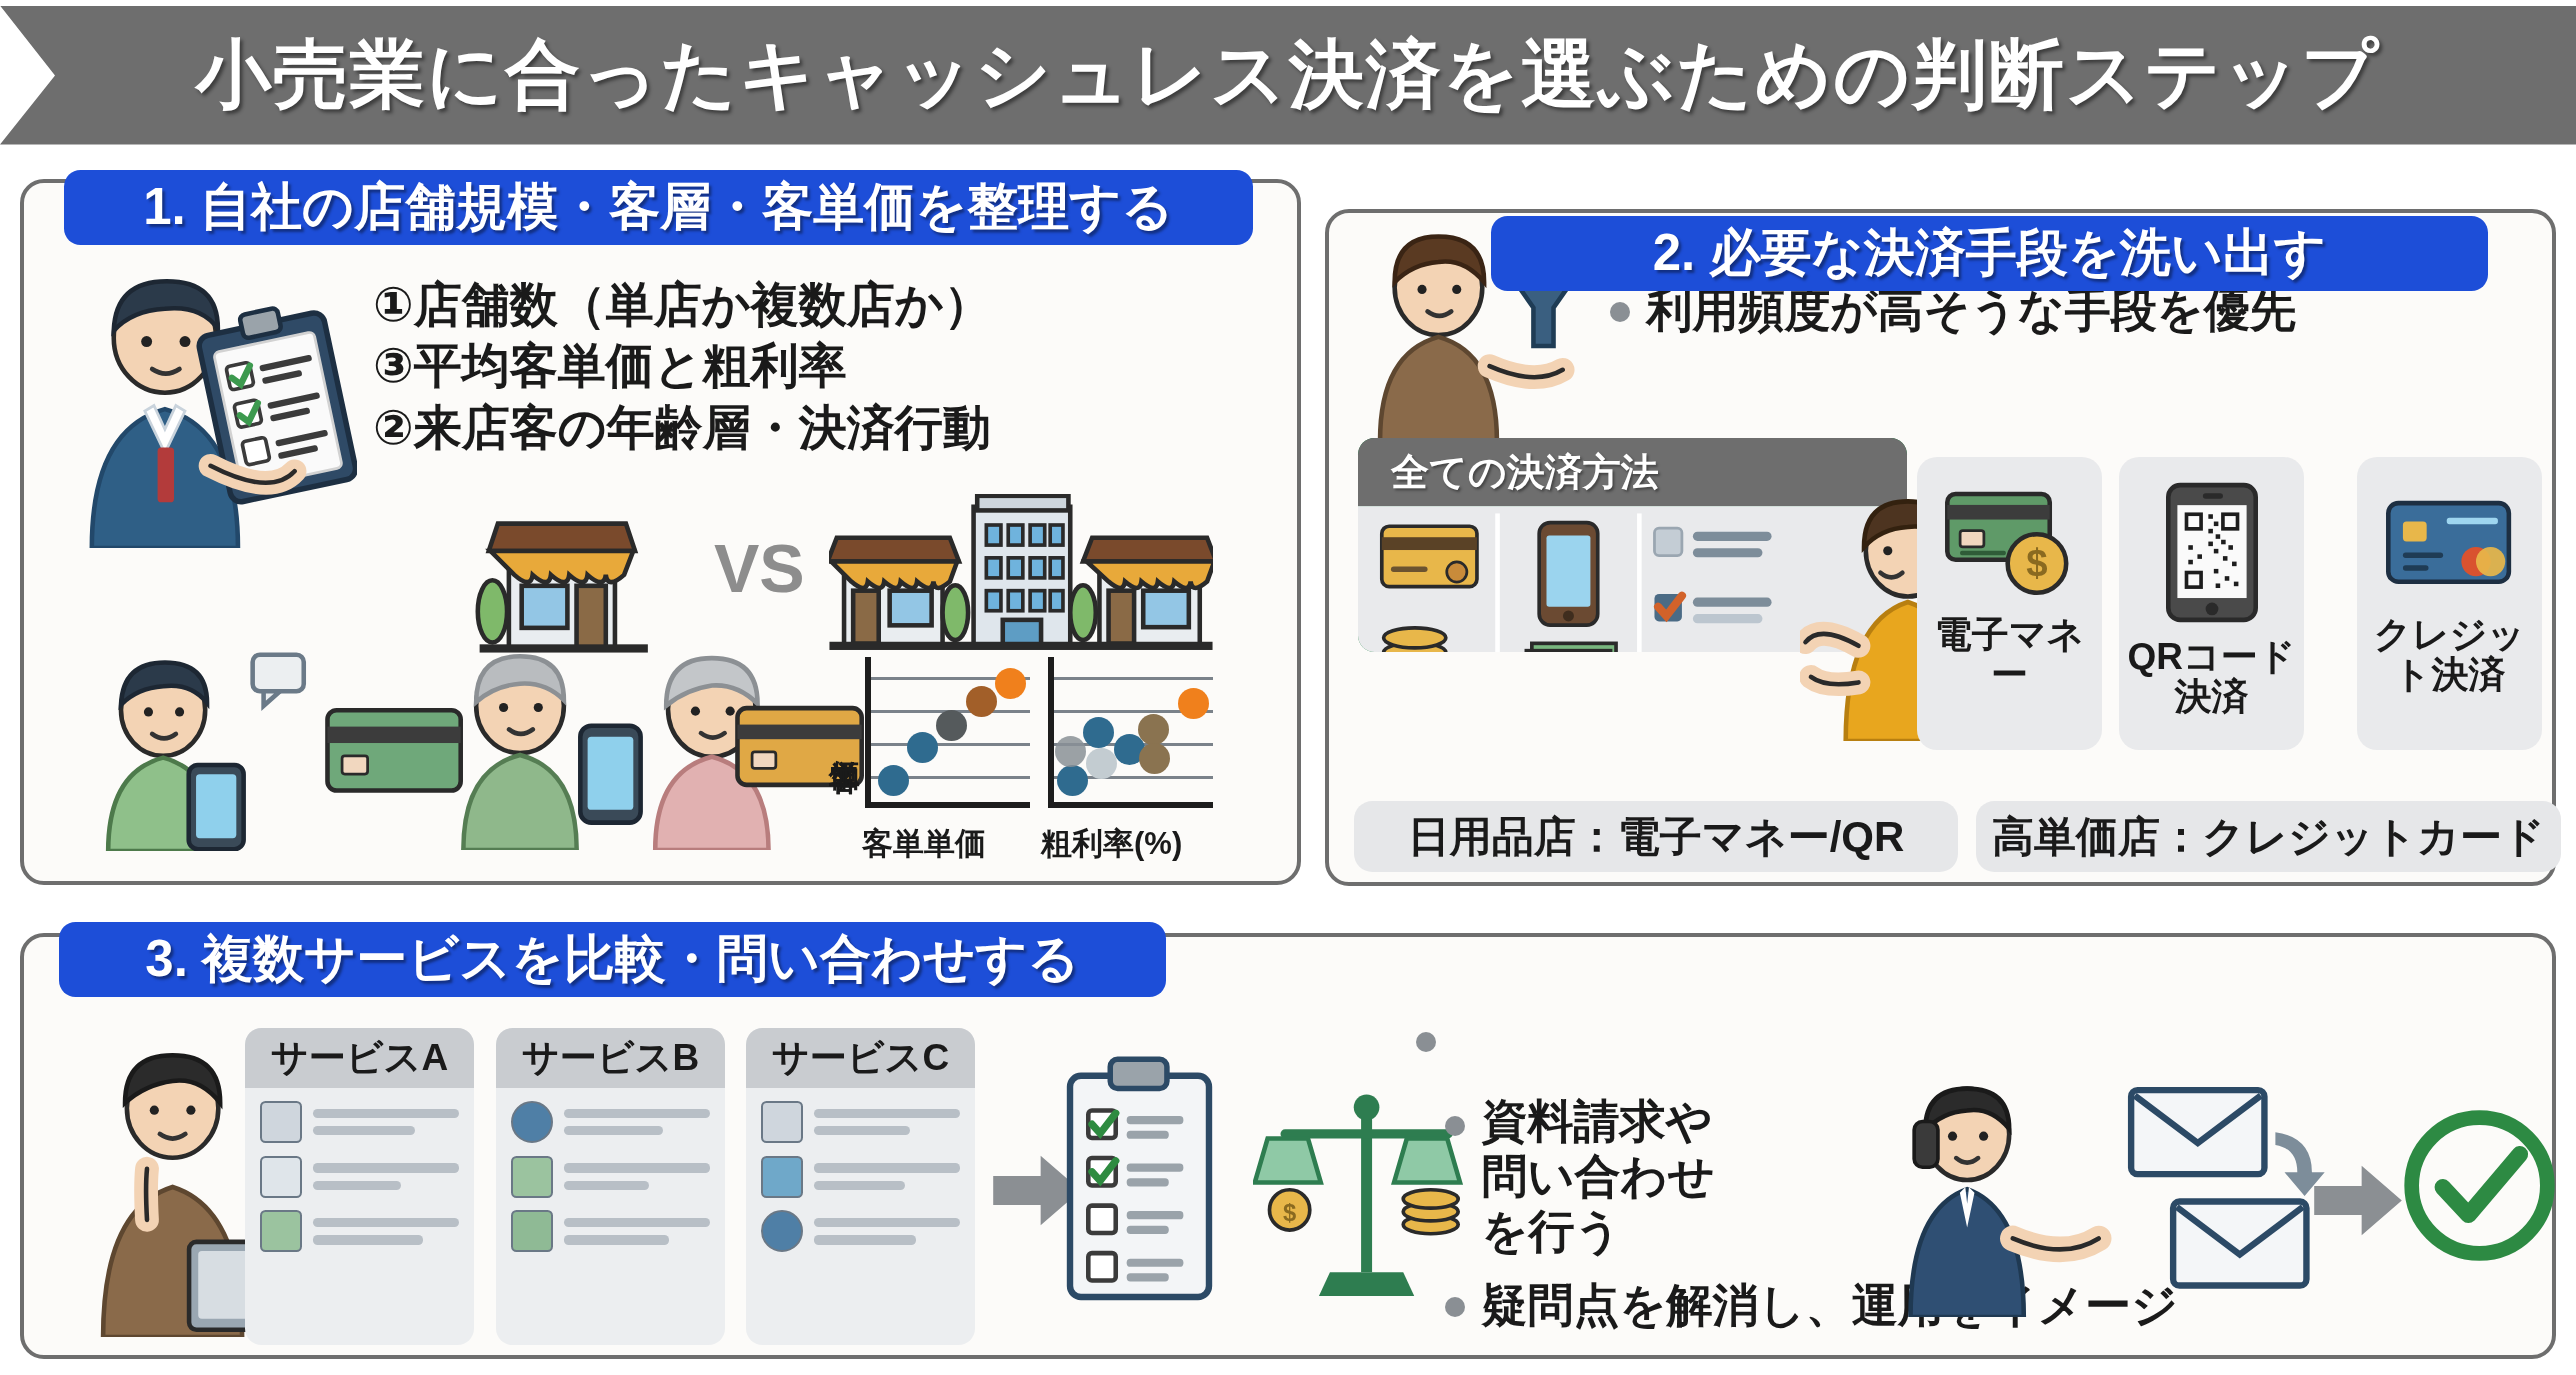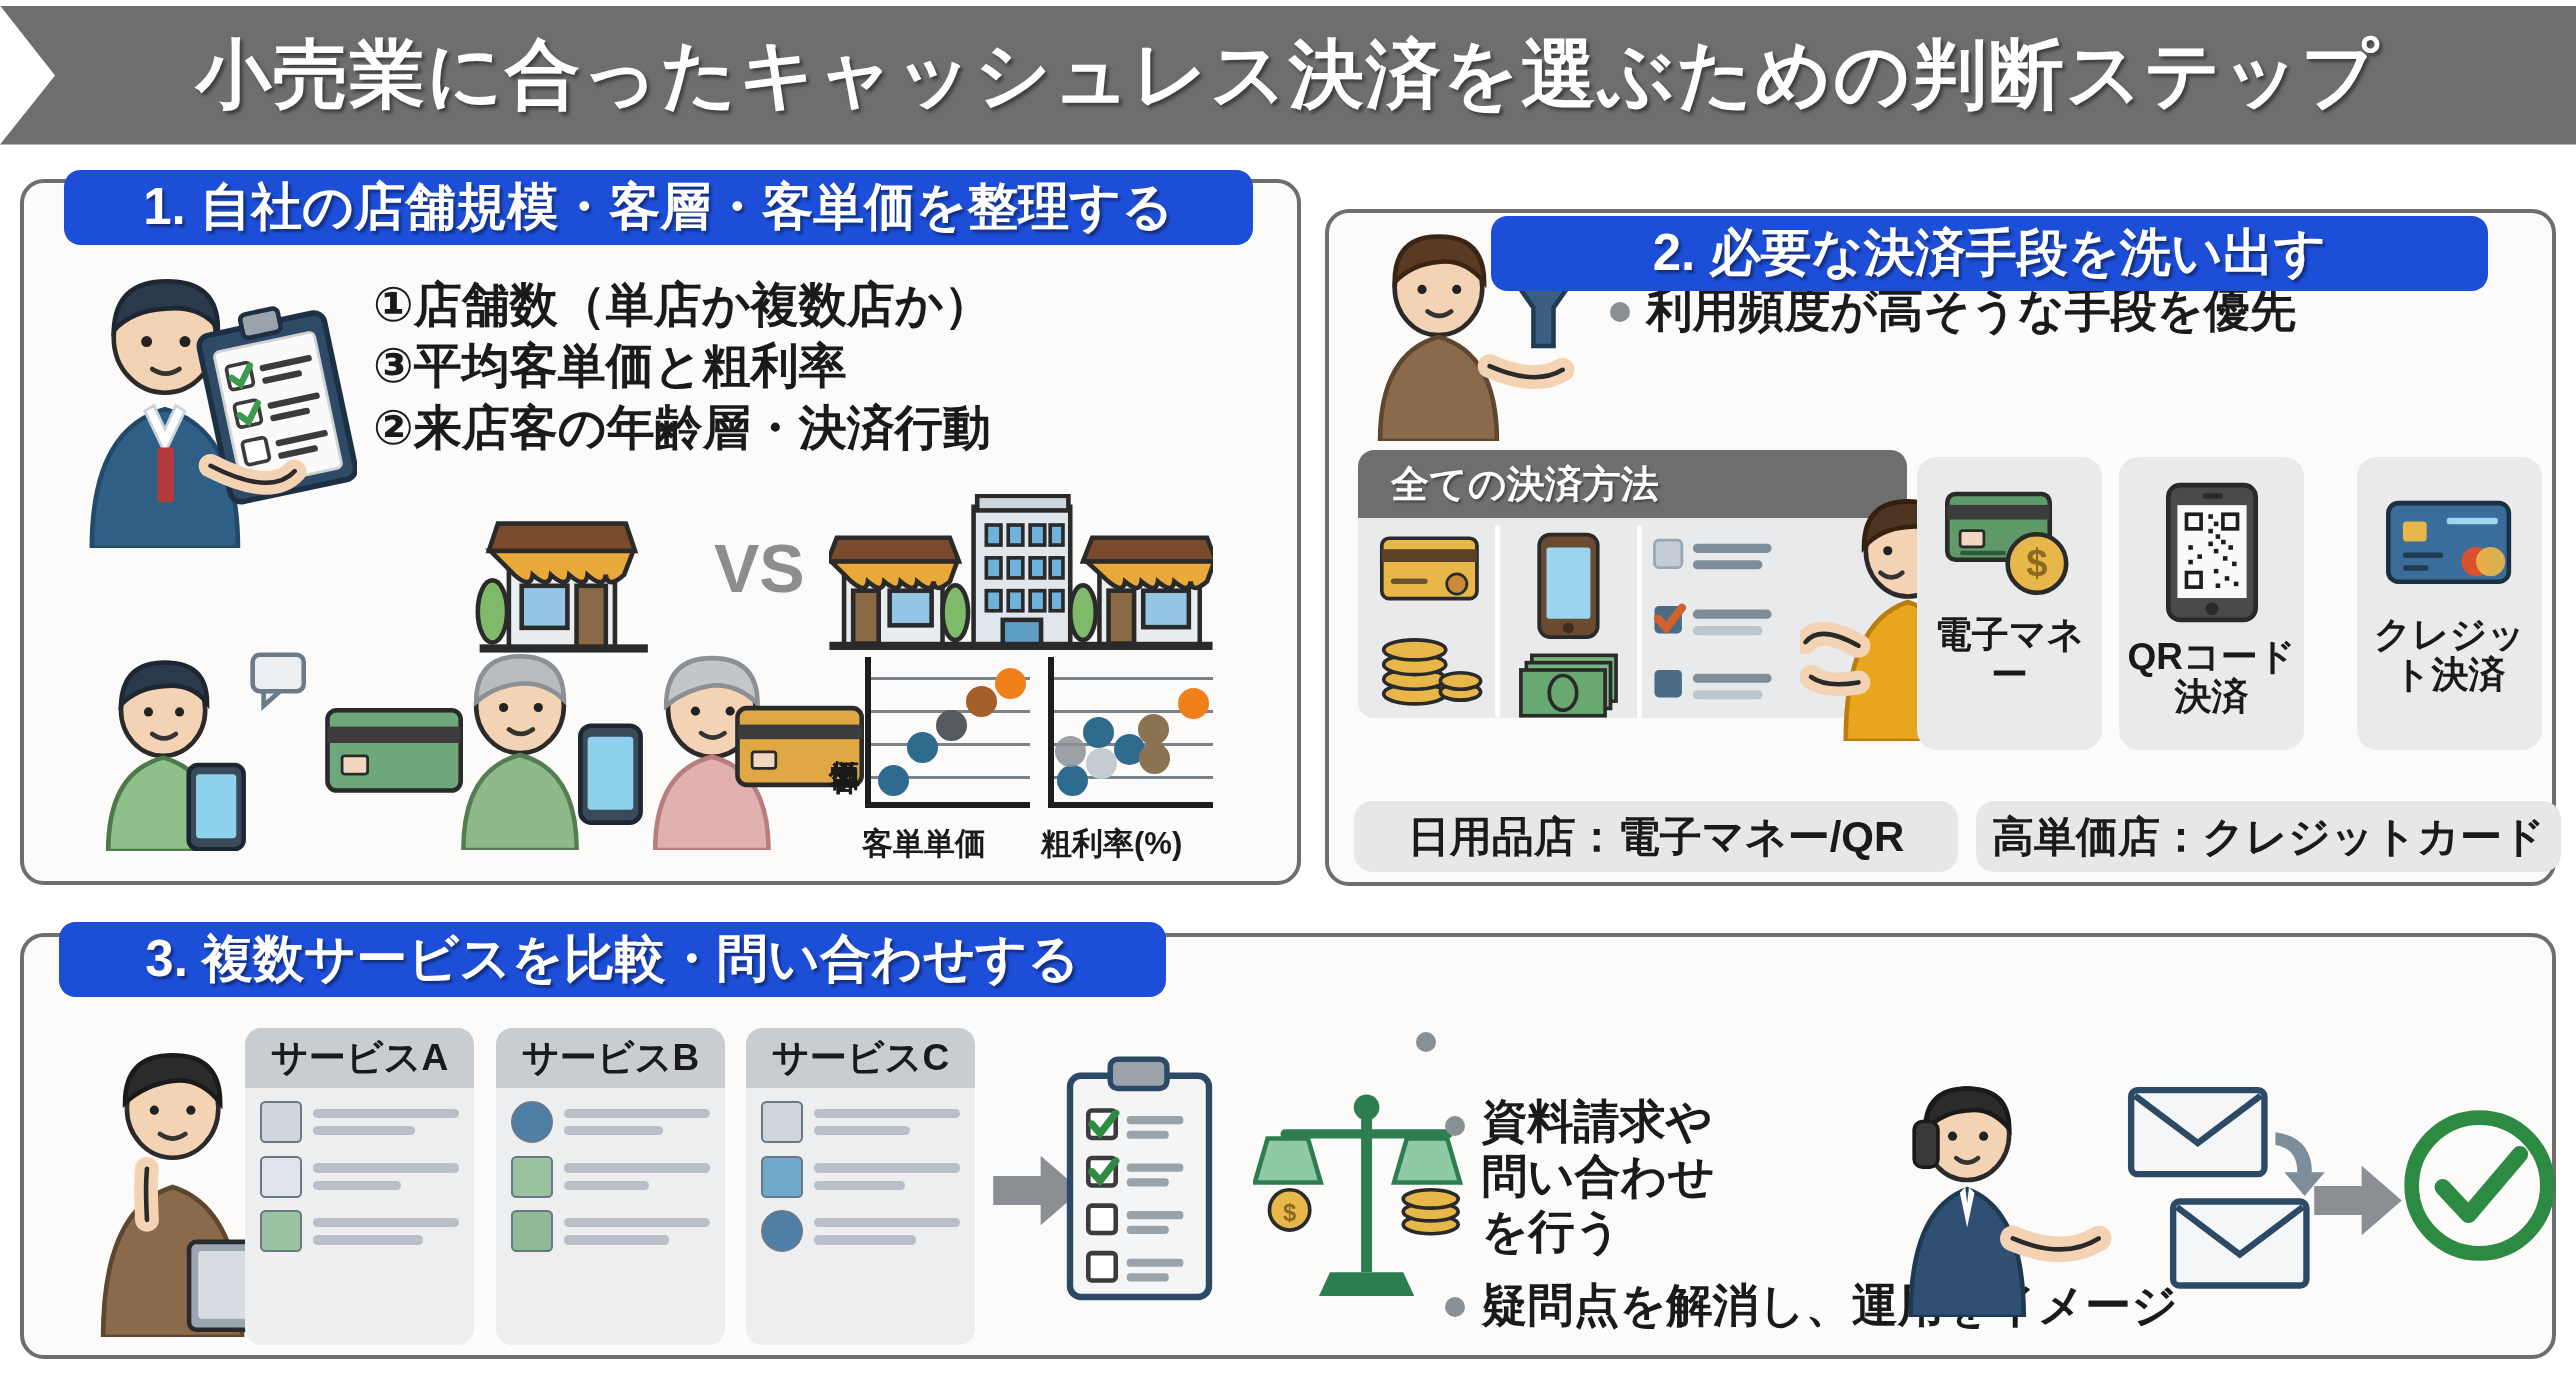--- a/index.html
+++ b/index.html
@@ -69,22 +69,22 @@
   }
   .mini-chart{ position:absolute; top:16.5px; width:165px; height:151px; }
   .mini-chart .axis-v{ position:absolute; left:0; top:0; width:5.5px; height:151px; background:#1d1d1d;}
   .mini-chart .axis-h{ position:absolute; left:0; bottom:0; width:165px; height:5.5px; background:#1d1d1d;}
   .gline{ position:absolute; left:5.5px; width:159px; height:3.7px; background:#7a828a; }
   .pt{ position:absolute; width:31px;height:31px;border-radius:50%; }
   .chart-xlabel{ position:absolute; font-size:31px; font-weight:bold; white-space:nowrap; }
 
   
   #all-methods{
-    position:absolute; left:1358px; top:450px; width:549px; height:268px;
-    background:#e5e5e5; border-radius:16.5px; overflow:hidden;
+    position:absolute; left:1358px; top:438px; width:549px; height:214px;
+    background:#15803d; border-radius:16.5px; overflow:hidden;
   }
   #all-methods-head{
     height:68px; background:#6e6e6e; color:#fff; font-size:38px; font-weight:bold;
     display:flex; align-items:center; padding-left:33px;
     text-shadow:1.8px 1.8px 2.7px rgba(0,0,0,.4);
   }
   .method-card{
     position:absolute; top:457px; width:185px; height:293px;
     background:#e9eaec; border-radius:20px;
     display:flex; flex-direction:column; align-items:center; justify-content:flex-start;

